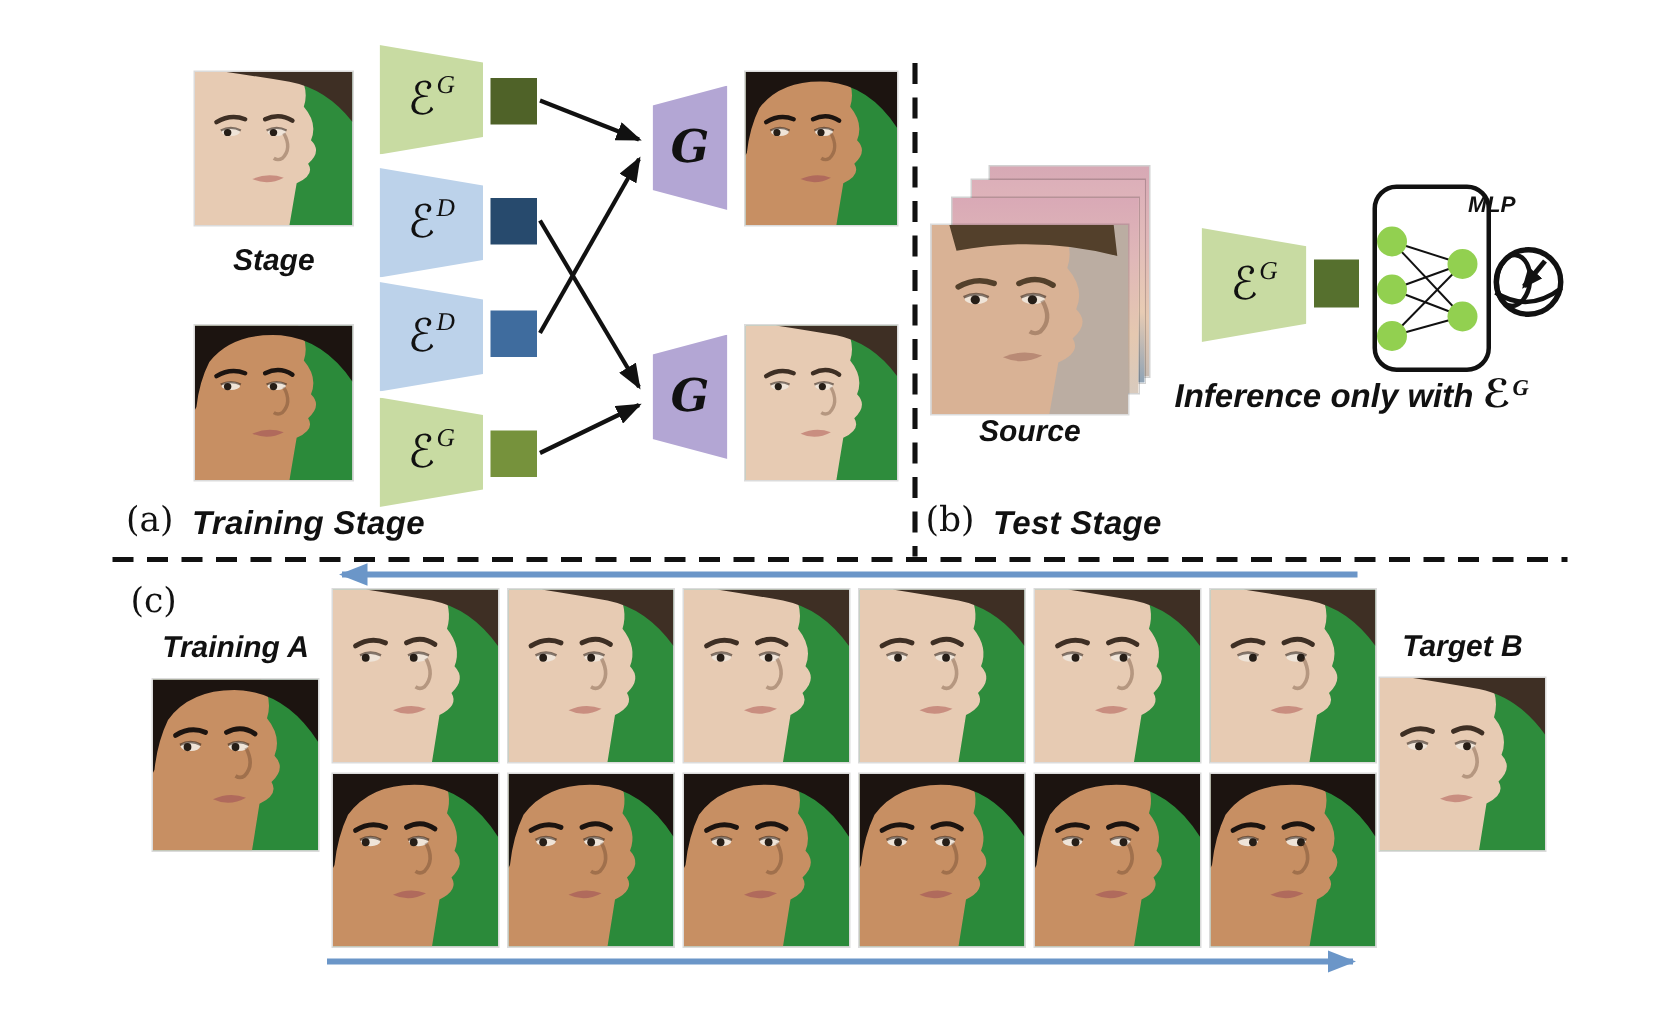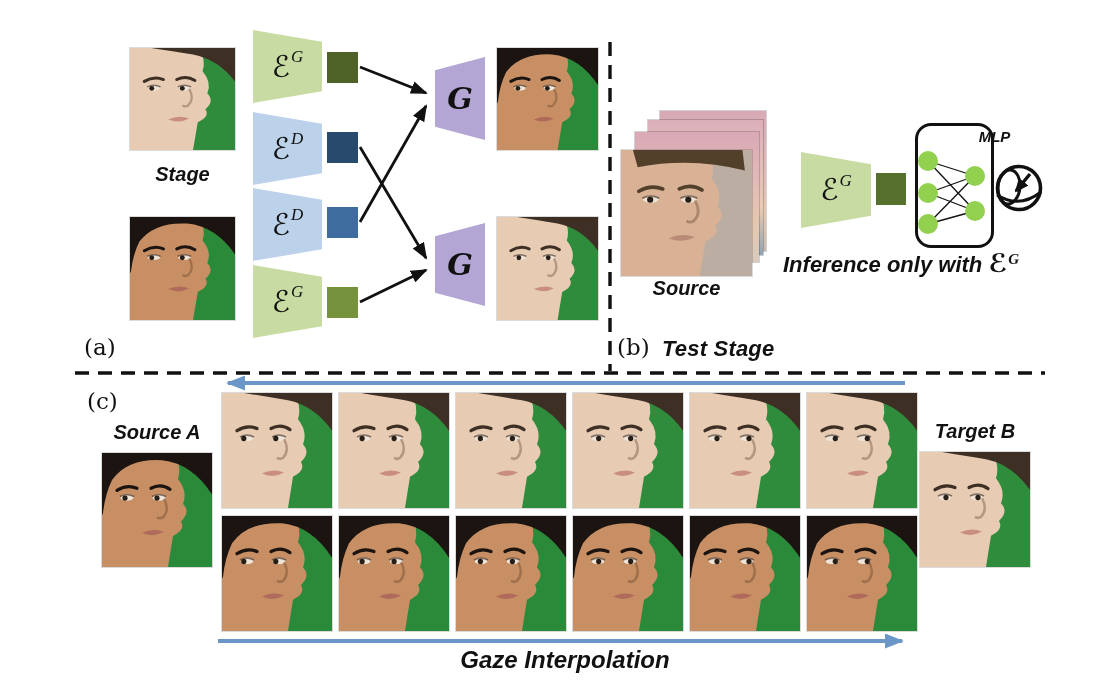--- a/index.html
+++ b/index.html
@@ -143,20 +143,21 @@
     <circle cx="23.8" cy="43.5" r="2.6" fill="#261e17"></circle>
     <circle cx="55.8" cy="43.5" r="2.6" fill="#261e17"></circle>
     <path d="M18,42 Q25,38.5 32,42" stroke="rgba(40,28,20,0.55)" stroke-width="1.6" fill="none"></path>
     <path d="M50,42 Q57,38.5 64,42" stroke="rgba(40,28,20,0.55)" stroke-width="1.6" fill="none"></path>
     <path d="M62,44 Q68,55 61,62 Q58,64 55,62" stroke="rgba(90,55,35,0.35)" stroke-width="2.4" fill="none"></path>
     <path d="M40,77 Q51,82 62,76 Q51,72 40,77 Z" fill="#C98E80"></path>
   </svg>
     </div>
 
   <div class="tag" style="left:84px;top:334px">(a)</div>
+  <div class="ital" style="left:128px;top:336px">Training Stage</div>
 
   <div class="abs" style="left:660px;top:111px;width:106px;height:140px;box-shadow:0 0 0 1px rgba(0,0,0,.18);background:linear-gradient(180deg,#d7a9b5 0%,#dfb6b7 35%,#e6c9b2 72%,#c8bcb3 100%)"></div>
   <div class="abs" style="left:648px;top:120px;width:115px;height:135px;box-shadow:0 0 0 1px rgba(0,0,0,.18);background:linear-gradient(180deg,#dcafb9 0%,#e2bcba 30%,#e8ccb4 65%,#8fa3b5 100%)"></div>
   <div class="abs" style="left:635px;top:132px;width:124px;height:130px;box-shadow:0 0 0 1px rgba(0,0,0,.18);background:linear-gradient(180deg,#d9a9b6 0%,#e0b8b8 32%,#e5c8b0 70%,#d8cabd 100%)"></div>
   <div class="photo" style="left:621px;top:150px;width:131px;height:126px">
       <svg viewBox="0 0 110 110" preserveAspectRatio="none" width="100%" height="100%">
     <rect width="110" height="110" fill="#BBADA2"></rect>
     <path d="M0,0 L72,0 Q80,13 76,25 Q86,37 81,49 Q89,57 79,66 Q84,74 71,80 Q69,92 66,110 L0,110 Z" fill="#D9B295"></path>
     <path d="M10,0 L102,0 L104,18 Q60,6 14,15 Z" fill="#53402B"></path>
     <path d="M15,36 Q25,30 35,34" stroke="#53402B" stroke-width="3.2" fill="none" stroke-linecap="round"></path>
@@ -214,21 +215,21 @@
   <div class="inference" style="left:783px;top:250px">
     <span>Inference only with</span>
     <span class="m-sym" style="font-style:normal">ℰ</span><span class="m-sup">G</span>
   </div>
 
   <div class="tag" style="left:617px;top:334px">(b)</div>
   <div class="ital" style="left:662px;top:336px">Test Stage</div>
 
   <div class="tag" style="left:87px;top:388px">(c)</div>
 
-  <div class="small-ital" style="left:98px;top:421px;width:118px">Source A</div>
+  <div class="small-ital" style="left:98px;top:421px;width:118px">Training A</div>
   <div class="photo" style="left:102px;top:453px;width:110px;height:114px">
       <svg viewBox="0 0 110 110" preserveAspectRatio="none" width="100%" height="100%">
     <rect width="110" height="110" fill="#2B8A3A"></rect>
     <path d="M0,0 L72,0 Q80,13 76,25 Q86,37 81,49 Q89,57 79,66 Q84,74 71,80 Q69,92 66,110 L0,110 Z" fill="#C78F63"></path>
     <path d="M0,0 L110,0 L110,40 Q90,10 60,7 Q26,5 10,26 Q3,40 1,58 L0,60 Z" fill="#1C1410"></path>
     <path d="M15,36 Q25,30 35,34" stroke="#1C1410" stroke-width="3.2" fill="none" stroke-linecap="round"></path>
     <path d="M49,34 Q59,29 68,35" stroke="#1C1410" stroke-width="3.2" fill="none" stroke-linecap="round"></path>
     <ellipse cx="25" cy="43" rx="6.5" ry="3" fill="#efe4d8"></ellipse>
     <ellipse cx="57" cy="43" rx="6.5" ry="3" fill="#efe4d8"></ellipse>
     <circle cx="23" cy="43.5" r="2.6" fill="#261e17"></circle>
@@ -458,21 +459,20 @@
     <circle cx="28.3" cy="43.5" r="2.6" fill="#261e17"></circle>
     <circle cx="60.3" cy="43.5" r="2.6" fill="#261e17"></circle>
     <path d="M18,42 Q25,38.5 32,42" stroke="rgba(40,28,20,0.55)" stroke-width="1.6" fill="none"></path>
     <path d="M50,42 Q57,38.5 64,42" stroke="rgba(40,28,20,0.55)" stroke-width="1.6" fill="none"></path>
     <path d="M62,44 Q68,55 61,62 Q58,64 55,62" stroke="rgba(90,55,35,0.35)" stroke-width="2.4" fill="none"></path>
     <path d="M40,77 Q51,82 62,76 Q51,72 40,77 Z" fill="#B06A5C"></path>
   </svg>
     </div>
     <div id="interp-grid"></div>
 
-  <div class="caption" style="left:320px;top:646px;width:490px">Gaze Interpolation</div>
 
   <svg class="overlay" width="1118" height="686" viewBox="0 0 1118 686">
     <defs>
       <marker id="ah-black" markerUnits="userSpaceOnUse" markerWidth="17" markerHeight="13" refX="15" refY="6.5" orient="auto">
         <polygon points="0,0 17,6.5 0,13" style="fill:var(--ink)"></polygon>
       </marker>
       <marker id="ah-blue" markerUnits="userSpaceOnUse" markerWidth="19" markerHeight="15" refX="17" refY="7.5" orient="auto">
         <polygon points="0,0 19,7.5 0,15" style="fill:var(--interp-arrow)"></polygon>
       </marker>
     </defs>

